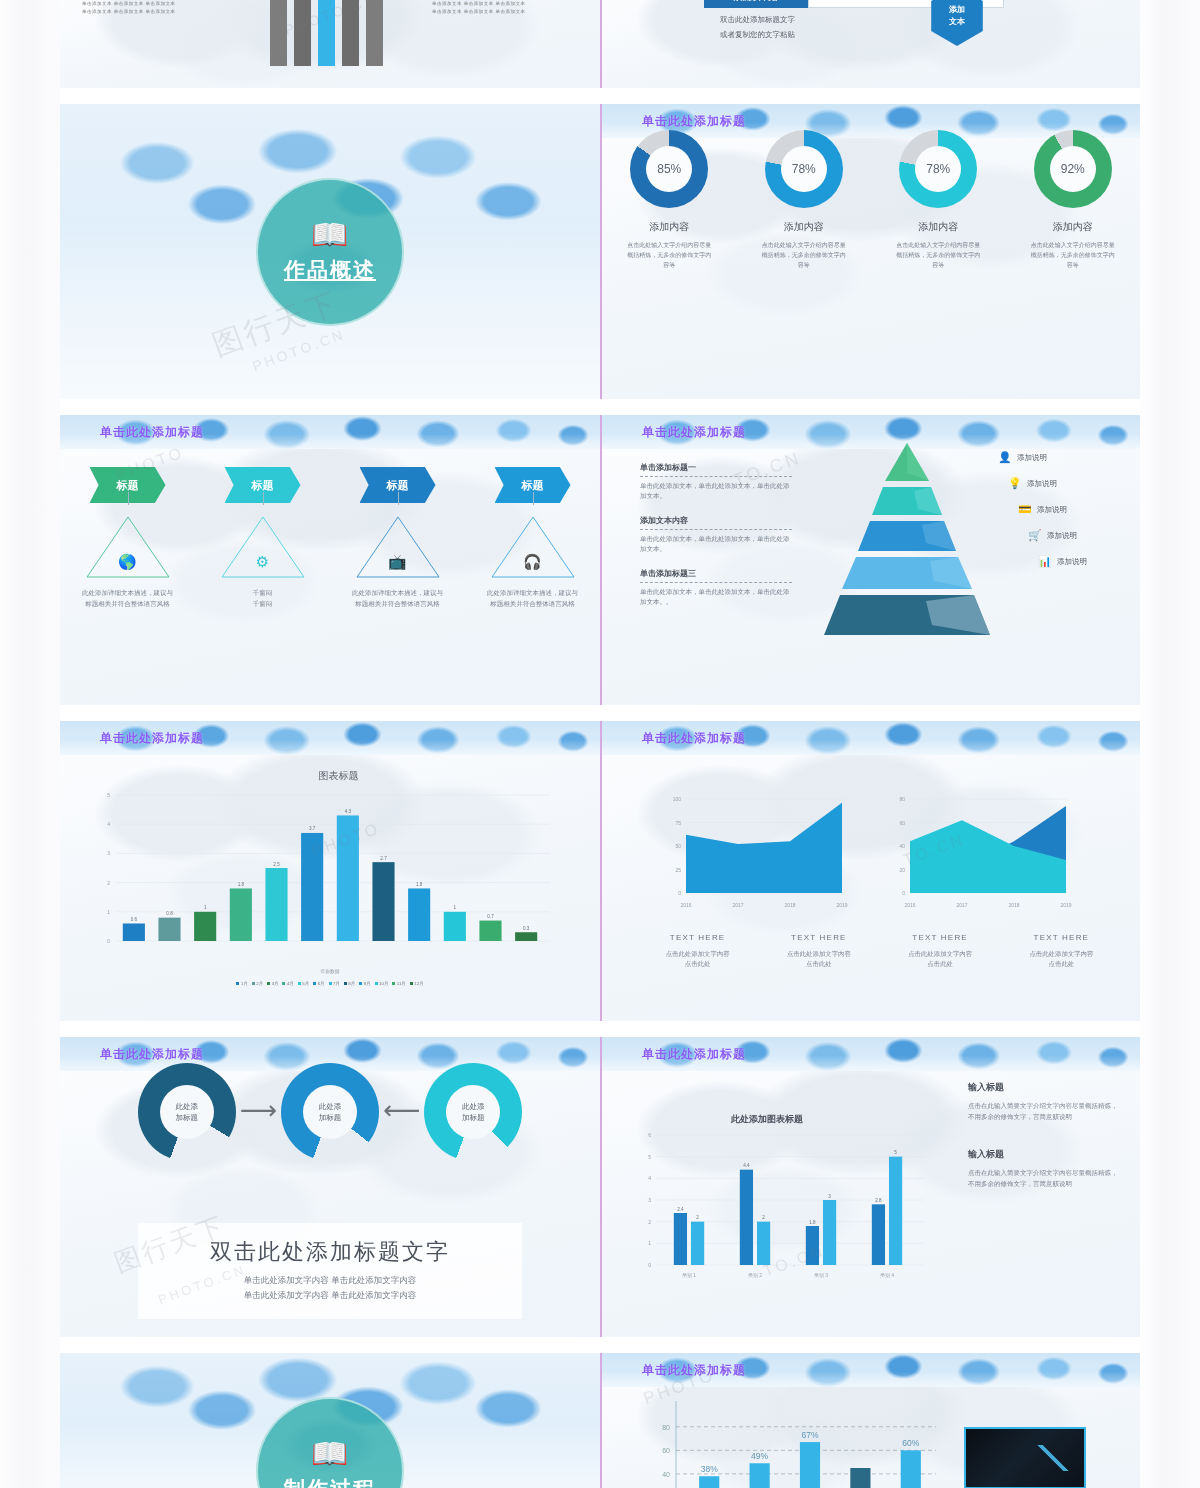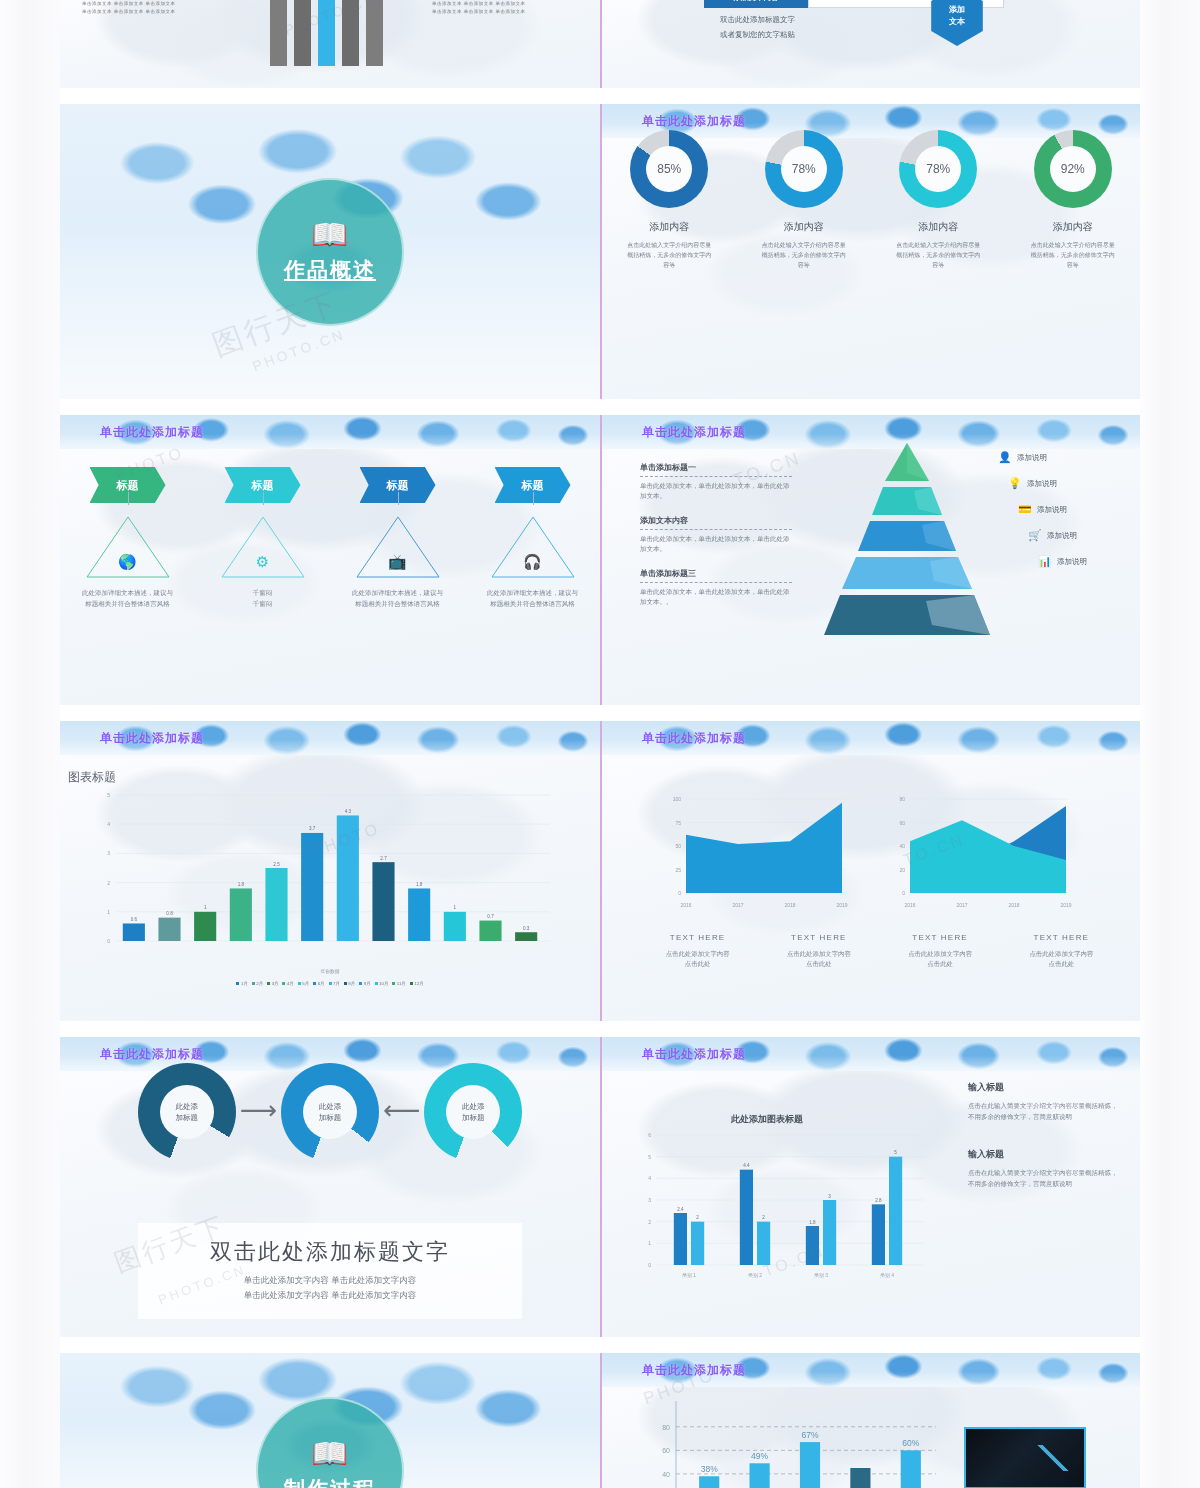--- a/index.html
+++ b/index.html
@@ -116,21 +116,21 @@
   .pyTextCol{position:absolute;left:38px;top:47px;width:152px;}
   .pyH{font-size:8px;font-weight:bold;color:#4a515c;margin-bottom:3px;}
   .pyD{border-top:1px dashed #9aa4b0;margin-bottom:4px;}
   .pyB{font-size:6.5px;color:#7b8290;line-height:10px;margin-bottom:14px;}
   .pyramid{position:absolute;left:212px;top:24px;width:186px;height:190px;}
   .pyLegend{position:absolute;right:14px;top:36px;width:128px;}
   .pyLi{display:flex;align-items:center;gap:5px;margin-bottom:13px;font-size:7.5px;color:#565d68;}
   .pyLi .ic{font-size:11px;color:#3a3f48;width:14px;text-align:center;}
 
   
-  .chTitle{position:absolute;left:8px;right:0;text-align:left;font-size:12px;color:#5b626d;}
+  .chTitle{position:absolute;left:17px;right:0;text-align:center;font-size:10px;color:#5b626d;}
   .axis-lbl{font-size:5px;fill:#9aa1ac;}
   .bar-lbl{font-size:4.6px;fill:#6d737d;}
   .legendRow{position:absolute;left:0;right:0;display:flex;justify-content:center;
     flex-wrap:wrap;gap:4px;font-size:4.4px;color:#6d737d;}
   .lgItem{display:flex;align-items:center;gap:1.5px;}
   .lgSw{width:3px;height:3px;}
 
   
   .areaCap{font-size:8px;color:#6b7280;letter-spacing:1.2px;text-align:center;}
   .areaTxt{font-size:6.4px;color:#7b8290;line-height:10px;text-align:center;}

